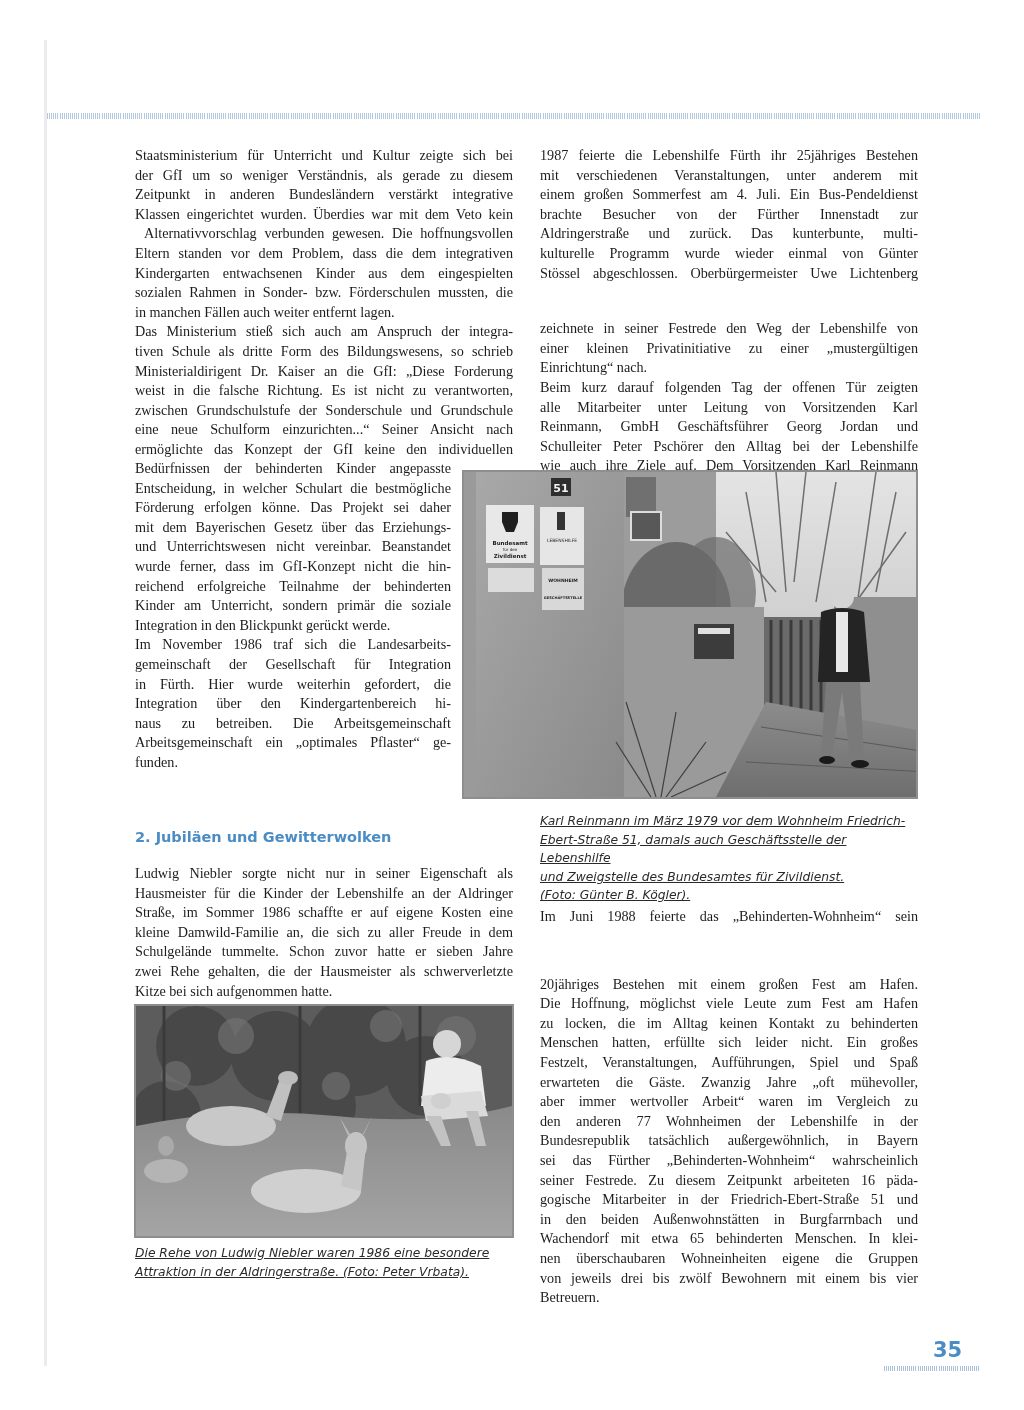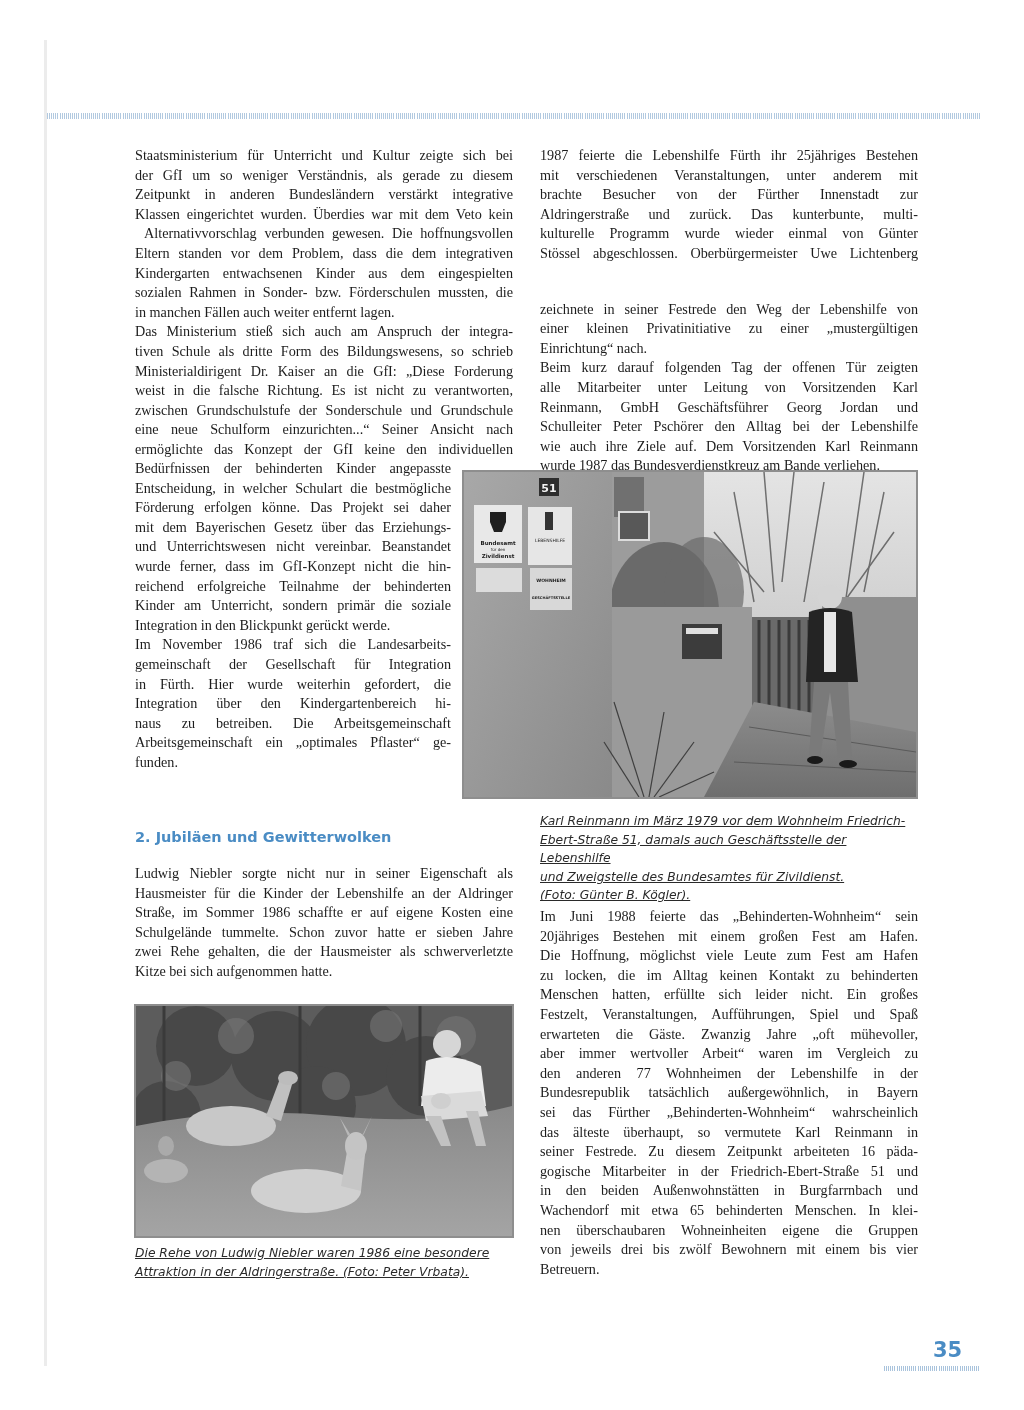--- a/index.html
+++ b/index.html
@@ -13,21 +13,21 @@
     .col-right-top { left: 540px; top: 146px; width: 378px; }
     .col-left-bottom { left: 135px; top: 864px; width: 378px; }
     .col-right-bottom { left: 540px; top: 907px; width: 378px; }
     .line { display: block; text-align: justify; text-align-last: justify; white-space: nowrap; height: 19.6px; }
     .line.last { text-align-last: left; }
     .section-heading { position: absolute; left: 135px; top: 829px; font-family: "DejaVu Sans", sans-serif; font-weight: bold; font-size: 14.5px; color: #4a8cc4; margin: 0; }
     .caption { position: absolute; font-family: "DejaVu Sans", sans-serif; font-style: italic; font-size: 12.3px; line-height: 18.6px; color: #2a2a2a; text-decoration: underline; }
     .caption-top { left: 540px; top: 812px; width: 380px; }
     .caption-bottom { left: 135px; top: 1244px; width: 380px; }
     .photo { position: absolute; border: 2px solid #8e8e8e; box-sizing: border-box; overflow: hidden; }
-    .photo-karl { left: 462px; top: 470px; width: 456px; height: 329px; background: #9a9a9a; }
+    .photo-karl { left: 462px; top: 470px; width: 456px; height: 329px; background: #9a9a9a; padding-left: 12px; }
     .photo-deer { left: 134px; top: 1004px; width: 380px; height: 234px; background: #7b7b7b; }
     .page-number { position: absolute; left: 933px; top: 1338px; font-family: "DejaVu Sans", sans-serif; font-weight: bold; font-size: 21px; color: #4a8cc4; margin: 0; }
     .bottom-stripe { position: absolute; left: 884px; top: 1366px; width: 96px; height: 5px;
       background: repeating-linear-gradient(90deg, #a9c3dc 0px, #a9c3dc 1px, #ffffff 1px, #ffffff 2.1px); }
     svg { display: block; }
   </style>
 </head>
 <body>
 
 <div class="margin-line"></div>
@@ -67,20 +67,21 @@
   <span class="line" style="white-space: normal; overflow: hidden;">in Fürth. Hier wurde weiterhin gefordert, die</span>
   <span class="line" style="white-space: normal; overflow: hidden;">Integration über den Kindergartenbereich hi-</span>
   <span class="line" style="white-space: normal; overflow: hidden;">naus zu betreiben. Die Arbeitsgemeinschaft</span>
   <span class="line" style="white-space: normal; overflow: hidden;">Arbeitsgemeinschaft ein „optimales Pflaster“ ge-</span>
   <span class="line last" style="white-space: normal; overflow: hidden;">funden.</span>
 </div>
 
 <div class="col col-right-top">
   <span class="line" style="white-space: normal; overflow: hidden;">1987 feierte die Lebenshilfe Fürth ihr 25jähriges Bestehen</span>
   <span class="line" style="white-space: normal; overflow: hidden;">mit verschiedenen Veranstaltungen, unter anderem mit</span>
+  <span class="line" style="white-space: normal; overflow: hidden;">einem großen Sommerfest am 4. Juli. Ein Bus-Pendeldienst</span>
   <span class="line" style="white-space: normal; overflow: hidden;">brachte Besucher von der Fürther Innenstadt zur</span>
   <span class="line" style="white-space: normal; overflow: hidden;">Aldringerstraße und zurück. Das kunterbunte, multi-</span>
   <span class="line" style="white-space: normal; overflow: hidden;">kulturelle Programm wurde wieder einmal von Günter</span>
   <span class="line" style="white-space: normal; overflow: hidden;">Stössel abgeschlossen. Oberbürgermeister Uwe Lichtenberg</span>
   <span class="line" style="white-space: normal; overflow: hidden; margin-top: 36px;">zeichnete in seiner Festrede den Weg der Lebenshilfe von</span>
   <span class="line" style="white-space: normal; overflow: hidden;">einer kleinen Privatinitiative zu einer „mustergültigen</span>
   <span class="line last" style="white-space: normal; overflow: hidden;">Einrichtung“ nach.</span>
   <span class="line" style="white-space: normal; overflow: hidden;">Beim kurz darauf folgenden Tag der offenen Tür zeigten</span>
   <span class="line" style="white-space: normal; overflow: hidden;">alle Mitarbeiter unter Leitung von Vorsitzenden Karl</span>
   <span class="line" style="white-space: normal; overflow: hidden;">Reinmann, GmbH Geschäftsführer Georg Jordan und</span>
@@ -179,20 +180,21 @@
   <div>und Zweigstelle des Bundesamtes für Zivildienst.</div>
   <div>(Foto: Günter B. Kögler).</div>
 </div>
 
 <h2 class="section-heading">2. Jubiläen und Gewitterwolken</h2>
 
 <div class="col col-left-bottom">
   <span class="line" style="white-space: normal; overflow: hidden;">Ludwig Niebler sorgte nicht nur in seiner Eigenschaft als</span>
   <span class="line" style="white-space: normal; overflow: hidden;">Hausmeister für die Kinder der Lebenshilfe an der Aldringer</span>
   <span class="line" style="white-space: normal; overflow: hidden;">Straße, im Sommer 1986 schaffte er auf eigene Kosten eine</span>
+  <span class="line" style="white-space: normal; overflow: hidden;">kleine Damwild-Familie an, die sich zu aller Freude in dem</span>
   <span class="line" style="white-space: normal; overflow: hidden;">Schulgelände tummelte. Schon zuvor hatte er sieben Jahre</span>
   <span class="line" style="white-space: normal; overflow: hidden;">zwei Rehe gehalten, die der Hausmeister als schwerverletzte</span>
   <span class="line last" style="white-space: normal; overflow: hidden;">Kitze bei sich aufgenommen hatte.</span>
 </div>
 
 <div class="photo photo-deer">
   <svg width="376" height="230" viewBox="0 0 376 230">
     <defs>
       <linearGradient id="grassG" x1="0" y1="0" x2="0" y2="1">
         <stop offset="0" stop-color="#8a8a8a"></stop>
@@ -245,31 +247,30 @@
   </svg>
 </div>
 
 <div class="caption caption-bottom">
   <div>Die Rehe von Ludwig Niebler waren 1986 eine besondere</div>
   <div>Attraktion in der Aldringerstraße. (Foto: Peter Vrbata).</div>
 </div>
 
 <div class="col col-right-bottom">
   <span class="line" style="white-space: normal; overflow: hidden;">Im Juni 1988 feierte das „Behinderten-Wohnheim“ sein</span>
-  <span class="line" style="white-space: normal; overflow: hidden;">20jähriges Bestehen mit einem großen Fest am Hafen.</span>
+  <span class="line" style="white-space: normal; overflow: hidden; margin-top: 48px;">20jähriges Bestehen mit einem großen Fest am Hafen.</span>
   <span class="line" style="white-space: normal; overflow: hidden;">Die Hoffnung, möglichst viele Leute zum Fest am Hafen</span>
   <span class="line" style="white-space: normal; overflow: hidden;">zu locken, die im Alltag keinen Kontakt zu behinderten</span>
   <span class="line" style="white-space: normal; overflow: hidden;">Menschen hatten, erfüllte sich leider nicht. Ein großes</span>
   <span class="line" style="white-space: normal; overflow: hidden;">Festzelt, Veranstaltungen, Aufführungen, Spiel und Spaß</span>
   <span class="line" style="white-space: normal; overflow: hidden;">erwarteten die Gäste. Zwanzig Jahre „oft mühevoller,</span>
   <span class="line" style="white-space: normal; overflow: hidden;">aber immer wertvoller Arbeit“ waren im Vergleich zu</span>
   <span class="line" style="white-space: normal; overflow: hidden;">den anderen 77 Wohnheimen der Lebenshilfe in der</span>
   <span class="line" style="white-space: normal; overflow: hidden;">Bundesrepublik tatsächlich außergewöhnlich, in Bayern</span>
   <span class="line" style="white-space: normal; overflow: hidden;">sei das Fürther „Behinderten-Wohnheim“ wahrscheinlich</span>
-  <span class="line" style="white-space: normal; overflow: hidden;">das älteste überhaupt, so vermutete Karl Reinmann in</span>
   <span class="line" style="white-space: normal; overflow: hidden;">seiner Festrede. Zu diesem Zeitpunkt arbeiteten 16 päda-</span>
   <span class="line" style="white-space: normal; overflow: hidden;">gogische Mitarbeiter in der Friedrich-Ebert-Straße 51 und</span>
   <span class="line" style="white-space: normal; overflow: hidden;">in den beiden Außenwohnstätten in Burgfarrnbach und</span>
   <span class="line" style="white-space: normal; overflow: hidden;">Wachendorf mit etwa 65 behinderten Menschen. In klei-</span>
   <span class="line" style="white-space: normal; overflow: hidden;">nen überschaubaren Wohneinheiten eigene die Gruppen</span>
   <span class="line" style="white-space: normal; overflow: hidden;">von jeweils drei bis zwölf Bewohnern mit einem bis vier</span>
   <span class="line last" style="white-space: normal; overflow: hidden;">Betreuern.</span>
 </div>
 
 <div class="page-number">35</div>

